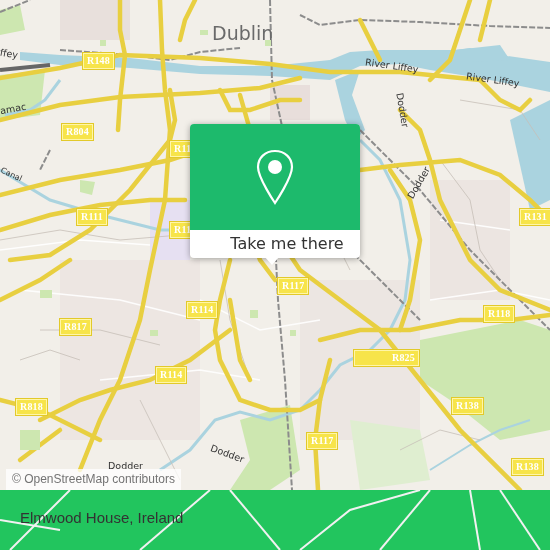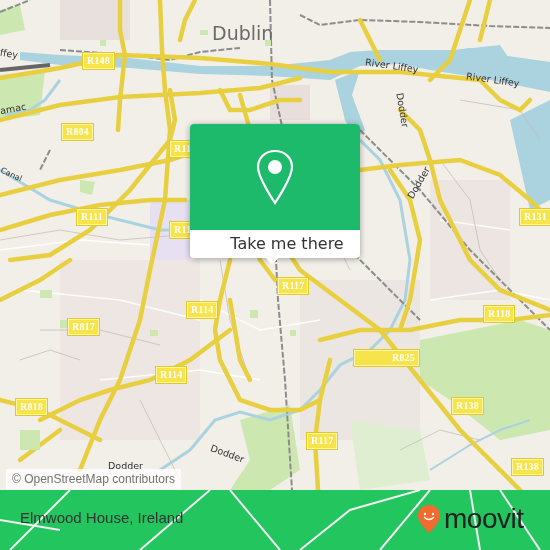--- a/index.html
+++ b/index.html
@@ -142,21 +142,21 @@
 
   <div class="road-label" style="left:83px;top:53px;">R148</div>
   <div class="road-label" style="left:62px;top:124px;">R804</div>
   <div class="road-label" style="left:170px;top:141px;">R11</div>
   <div class="road-label" style="left:77px;top:209px;text-align:right;">R111</div>
   <div class="road-label" style="left:170px;top:222px;">R11</div>
   <div class="road-label" style="left:520px;top:209px;">R131</div>
   <div class="road-label" style="left:278px;top:278px;">R117</div>
   <div class="road-label" style="left:484px;top:300px;margin-top:6px;">R118</div>
   <div class="road-label" style="left:187px;top:302px;">R114</div>
-  <div class="road-label" style="left:68px;top:319px;">R817</div>
+  <div class="road-label" style="left:60px;top:319px;">R817</div>
   <div class="road-label" style="left:354px;top:350px;padding-left:37px;">R825</div>
   <div class="road-label" style="left:156px;top:367px;">R114</div>
   <div class="road-label" style="left:16px;top:399px;">R818</div>
   <div class="road-label" style="left:452px;top:398px;">R138</div>
   <div class="road-label" style="left:307px;top:433px;">R117</div>
   <div class="road-label" style="left:512px;top:459px;">R138</div>
 
   <div id="popup">
     <div class="head">
       <svg class="pin" width="40" height="60" viewBox="0 0 40 60">
@@ -178,22 +178,13 @@
       <path d="M140 60 L210 0"></path>
       <path d="M230 0 L280 60"></path>
       <path d="M300 60 L350 20 L420 0"></path>
       <path d="M380 60 L430 0"></path>
       <path d="M470 0 L480 60"></path>
       <path d="M500 0 L540 60"></path>
       <path d="M0 30 L60 40"></path>
     </g>
   </svg>
   <div id="place-name">Elmwood House, Ireland</div>
-  <div id="logo">
-    <svg width="24" height="30" viewBox="0 0 24 30">
-      <path d="M12 1 C5.5 1 1 5.5 1 11.5 C1 19 12 29 12 29 C12 29 23 19 23 11.5 C23 5.5 18.5 1 12 1Z" fill="#f26a2e"></path>
-      <circle cx="8" cy="10" r="1.2" fill="#fff"></circle>
-      <circle cx="16" cy="10" r="1.2" fill="#fff"></circle>
-      <path d="M7.5 13.5 Q12 17.5 16.5 13.5" stroke="#fff" stroke-width="1.4" fill="none" stroke-linecap="round"></path>
-    </svg>
-    <span class="word">moovit</span>
-  </div>
 </div>
 
 </body></html>

